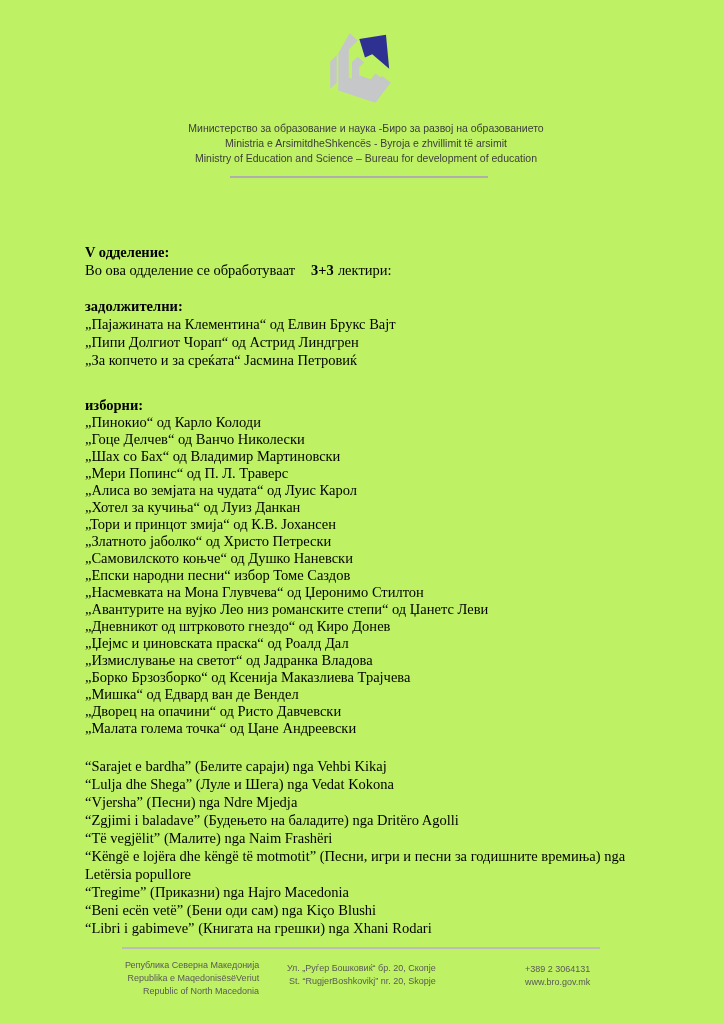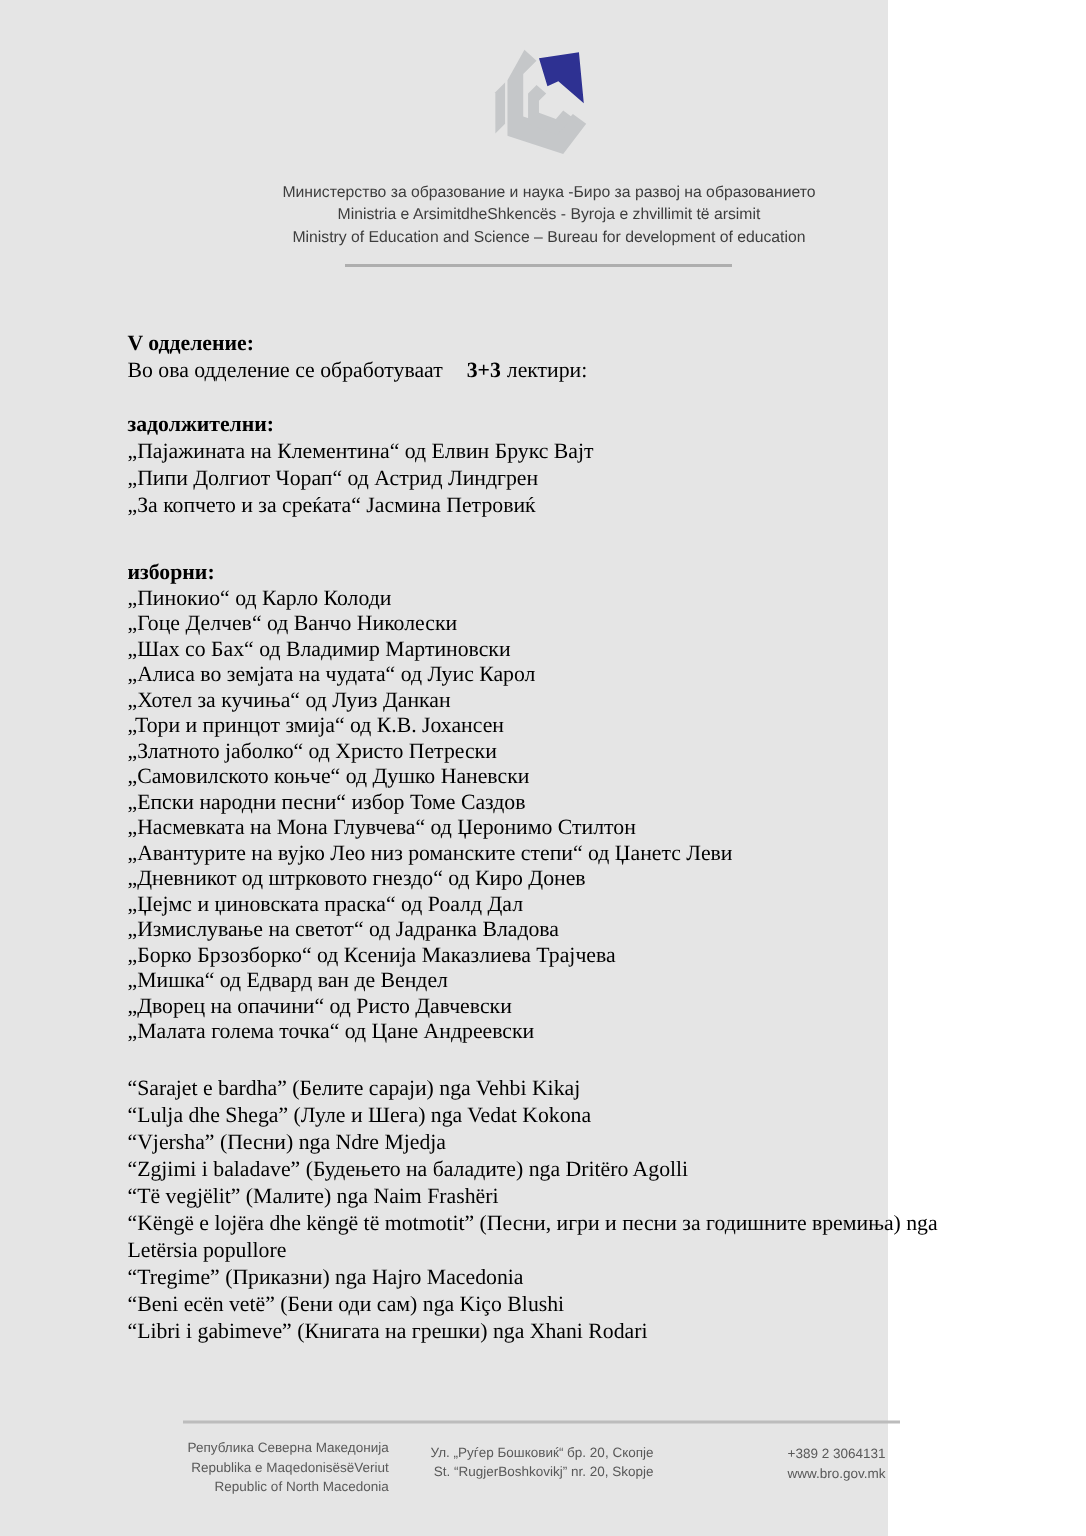--- a/index.html
+++ b/index.html
@@ -1,21 +1,21 @@
 <!DOCTYPE html>
 <html><head>
 <meta charset="utf-8">
 <style>
   html, body { margin: 0; padding: 0; background: #ffffff; }
   body { width: 724px; height: 1024px; overflow: hidden; }
   .page {
     position: relative;
-    width: 592px;
+    width: 724px;
     height: 1024px;
-    background: #e5e5e5;
+    background: #bef264;
     font-family: "Liberation Serif", serif;
     color: #000000;
   }
   
   .logo {
     position: absolute;
     left: 327px;
     top: 32px;
     width: 84px;
     height: 80px;
@@ -42,21 +42,21 @@
   }
   
   .content {
     position: absolute;
     top: 220px;
     left: 85px;
     width: 557px;
     font-size: 14.5px;
     line-height: 18px;
   }
-  .grade-title { font-weight: bold; }
+  .grade-title { font-weight: bold; margin-top: 23px; }
   .intro-gap { display: inline-block; width: 16px; }
   .intro-bold { font-weight: bold; }
   .intro-suffix { margin-left: 4px; }
   .section-heading { font-weight: bold; margin-top: 18px; }
   .section-heading.elective { margin-top: 27px; }
   .book-list { }
   .book-list .book-line { line-height: 18px; }
   .book-list.elective .book-line { line-height: 17px; }
   .book-list.albanian { margin-top: 20px; }
   .book-list.albanian .book-line { line-height: 18px; }
@@ -111,20 +111,21 @@
         <div class="book-line">„Пајажината на Клементина“ од Елвин Брукс Вајт</div>
         <div class="book-line">„Пипи Долгиот Чорап“ од Астрид Линдгрен</div>
         <div class="book-line">„За копчето и за среќата“ Јасмина Петровиќ</div>
       </div>
 
     <div class="section-heading elective">изборни:</div>
     <div class="book-list elective">
         <div class="book-line">„Пинокио“ од Карло Колоди</div>
         <div class="book-line">„Гоце Делчев“ од Ванчо Николески</div>
         <div class="book-line">„Шах со Бах“ од Владимир Мартиновски</div>
+        <div class="book-line">„Мери Попинс“ од П. Л. Траверс</div>
         <div class="book-line">„Алиса во земјата на чудата“ од Луис Карол</div>
         <div class="book-line">„Хотел за кучиња“ од Луиз Данкан</div>
         <div class="book-line">„Тори и принцот змија“ од К.В. Јохансен</div>
         <div class="book-line">„Златното јаболко“ од Христо Петрески</div>
         <div class="book-line">„Самовилското коњче“ од Душко Наневски</div>
         <div class="book-line">„Епски народни песни“ избор Томе Саздов</div>
         <div class="book-line">„Насмевката на Мона Глувчева“ од Џеронимо Стилтон</div>
         <div class="book-line">„Авантурите на вујко Лео низ романските степи“ од Џанетс Леви</div>
         <div class="book-line">„Дневникот од штрковото гнездо“ од Киро Донев</div>
         <div class="book-line">„Џејмс и џиновската праска“ од Роалд Дал</div>

